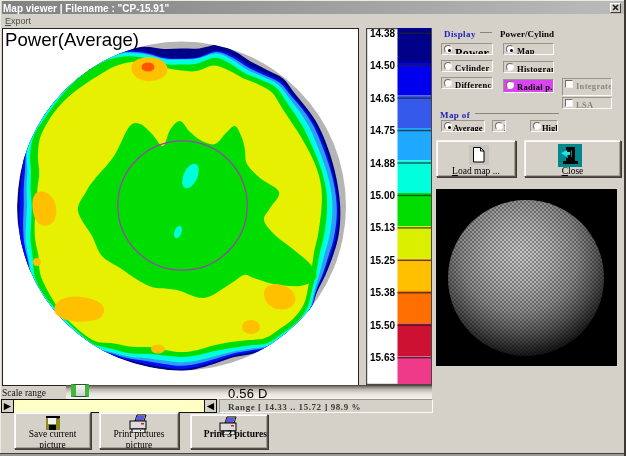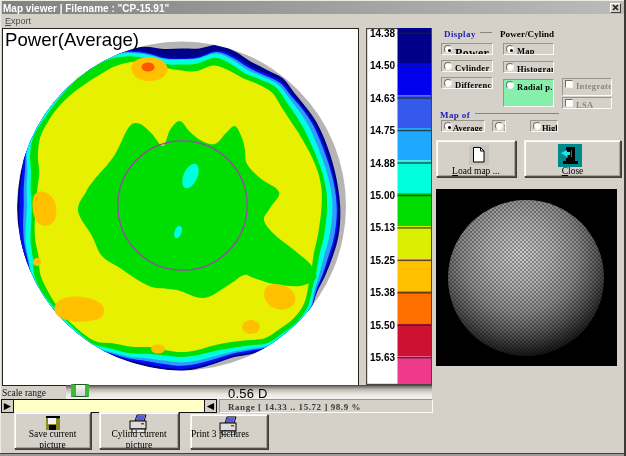--- a/index.html
+++ b/index.html
@@ -108,21 +108,21 @@
 <div class="abs sunk" style="left:503px;top:43px;width:51px;height:12px;background:#d5d1c9;overflow:hidden">
     <span class="abs" style="left:2px;top:1px;width:8px;height:8px;border-radius:50%;background:#fff;border:1px solid;border-color:#716c63 #f3f1ec #f3f1ec #716c63">
       <span class="abs" style="left:2.5px;top:2.5px;width:3px;height:3px;border-radius:50%;background:#000"></span>
     </span>
     <span class="abs ser" style="left:13px;top:1.5px;font-size:8.5px;color:#000;white-space:nowrap;letter-spacing:.3px">Map</span>
   </div>
 <div class="abs sunk" style="left:503px;top:61px;width:51px;height:12px;background:#d5d1c9;overflow:hidden">
     <span class="abs" style="left:2px;top:1px;width:8px;height:8px;border-radius:50%;background:#fff;border:1px solid;border-color:#716c63 #f3f1ec #f3f1ec #716c63"></span>
     <span class="abs ser" style="left:13px;top:1.5px;font-size:8.5px;color:#000;white-space:nowrap;letter-spacing:.3px">Histogram</span>
   </div>
-<div class="abs sunk" style="left:503px;top:79px;width:51px;height:28px;background:#86efac;overflow:hidden">
+<div class="abs sunk" style="left:503px;top:79px;width:51px;height:14px;background:#d946ef;overflow:hidden">
     <span class="abs" style="left:2px;top:1px;width:8px;height:8px;border-radius:50%;background:#fff;border:1px solid;border-color:#716c63 #f3f1ec #f3f1ec #716c63"></span>
     <span class="abs ser" style="left:13px;top:1.5px;font-size:8.5px;color:#000;white-space:nowrap;letter-spacing:.3px">Radial p.</span>
   </div>
 <div class="abs sunk" style="left:562px;top:78px;width:50px;height:18px;background:#d5d1c9;overflow:hidden">
     <span class="abs" style="left:2px;top:1px;width:8px;height:8px;background:#fff;border:1px solid;border-color:#716c63 #f3f1ec #f3f1ec #716c63"></span>
     <span class="abs ser" style="left:13px;top:1.5px;font-size:8.5px;color:#8d887e;white-space:nowrap;letter-spacing:.3px">Integrate</span>
   </div>
 <div class="abs sunk" style="left:562px;top:97px;width:50px;height:12px;background:#d5d1c9;overflow:hidden">
     <span class="abs" style="left:2px;top:1px;width:8px;height:8px;background:#fff;border:1px solid;border-color:#716c63 #f3f1ec #f3f1ec #716c63"></span>
     <span class="abs ser" style="left:13px;top:1.5px;font-size:8.5px;color:#8d887e;white-space:nowrap;letter-spacing:.3px">LSA</span>
@@ -205,31 +205,31 @@
   </div>
 <div class="abs btn3d" style="left:99px;top:412px;width:80px;height:37px;overflow:hidden">
     <svg class="abs" style="left:50%;margin-left:-10px;top:1px" width="21" height="19" viewBox="0 0 21 19">
 <path d="M6,7 L8,1 L17,1 L15,7 Z" fill="#e8e8e8" stroke="#000" stroke-width="1"></path>
 <path d="M6.5,6 L8,2 L16,2 L14.5,6 Z" fill="#5a5ad8"></path>
 <rect x="1" y="7" width="16" height="8" fill="#dcdcdc" stroke="#000" stroke-width="1"></rect>
 <rect x="12" y="9" width="3" height="1.5" fill="#cc2222"></rect>
 <rect x="3" y="15" width="13" height="4" fill="#e8e8e8" stroke="#000" stroke-width="1"></rect>
     </svg>
     <div class="abs ser" style="left:0;top:16px;width:100%;text-align:center;font-size:9.5px;font-weight:400;color:#000;line-height:11px">
-      <div>Cylind current</div>
+      <div>Print pictures</div>
       <div>picture</div>
     </div>
   </div>
 <div class="abs btn3d" style="left:190px;top:414px;width:78px;height:35px;overflow:hidden">
     <svg class="abs" style="left:50%;margin-left:-10px;top:1px" width="21" height="19" viewBox="0 0 21 19">
 <path d="M6,7 L8,1 L17,1 L15,7 Z" fill="#e8e8e8" stroke="#000" stroke-width="1"></path>
 <path d="M6.5,6 L8,2 L16,2 L14.5,6 Z" fill="#5a5ad8"></path>
 <rect x="1" y="7" width="16" height="8" fill="#dcdcdc" stroke="#000" stroke-width="1"></rect>
 <rect x="12" y="9" width="3" height="1.5" fill="#cc2222"></rect>
 <rect x="3" y="15" width="13" height="4" fill="#e8e8e8" stroke="#000" stroke-width="1"></rect>
     </svg>
-    <div class="abs ser" style="left:0;top:14px;width:100%;text-align:left;font-size:9.5px;font-weight:400;color:#000;line-height:11px">
+    <div class="abs ser" style="left:0;top:14px;width:100%;text-align:right;font-size:9.5px;font-weight:700;color:#000;line-height:11px">
       <div>Print 3 pictures</div>
     </div>
   </div>
 <div class="abs" style="left:0;top:453px;width:626px;height:1px;background:#44413b"></div>
 <div class="abs" style="left:0;top:454px;width:626px;height:2px;background:#9a9a9a"></div>
 <div class="abs" style="left:624px;top:0;width:2px;height:456px;background:#3c3933"></div>
 
 </body></html>

